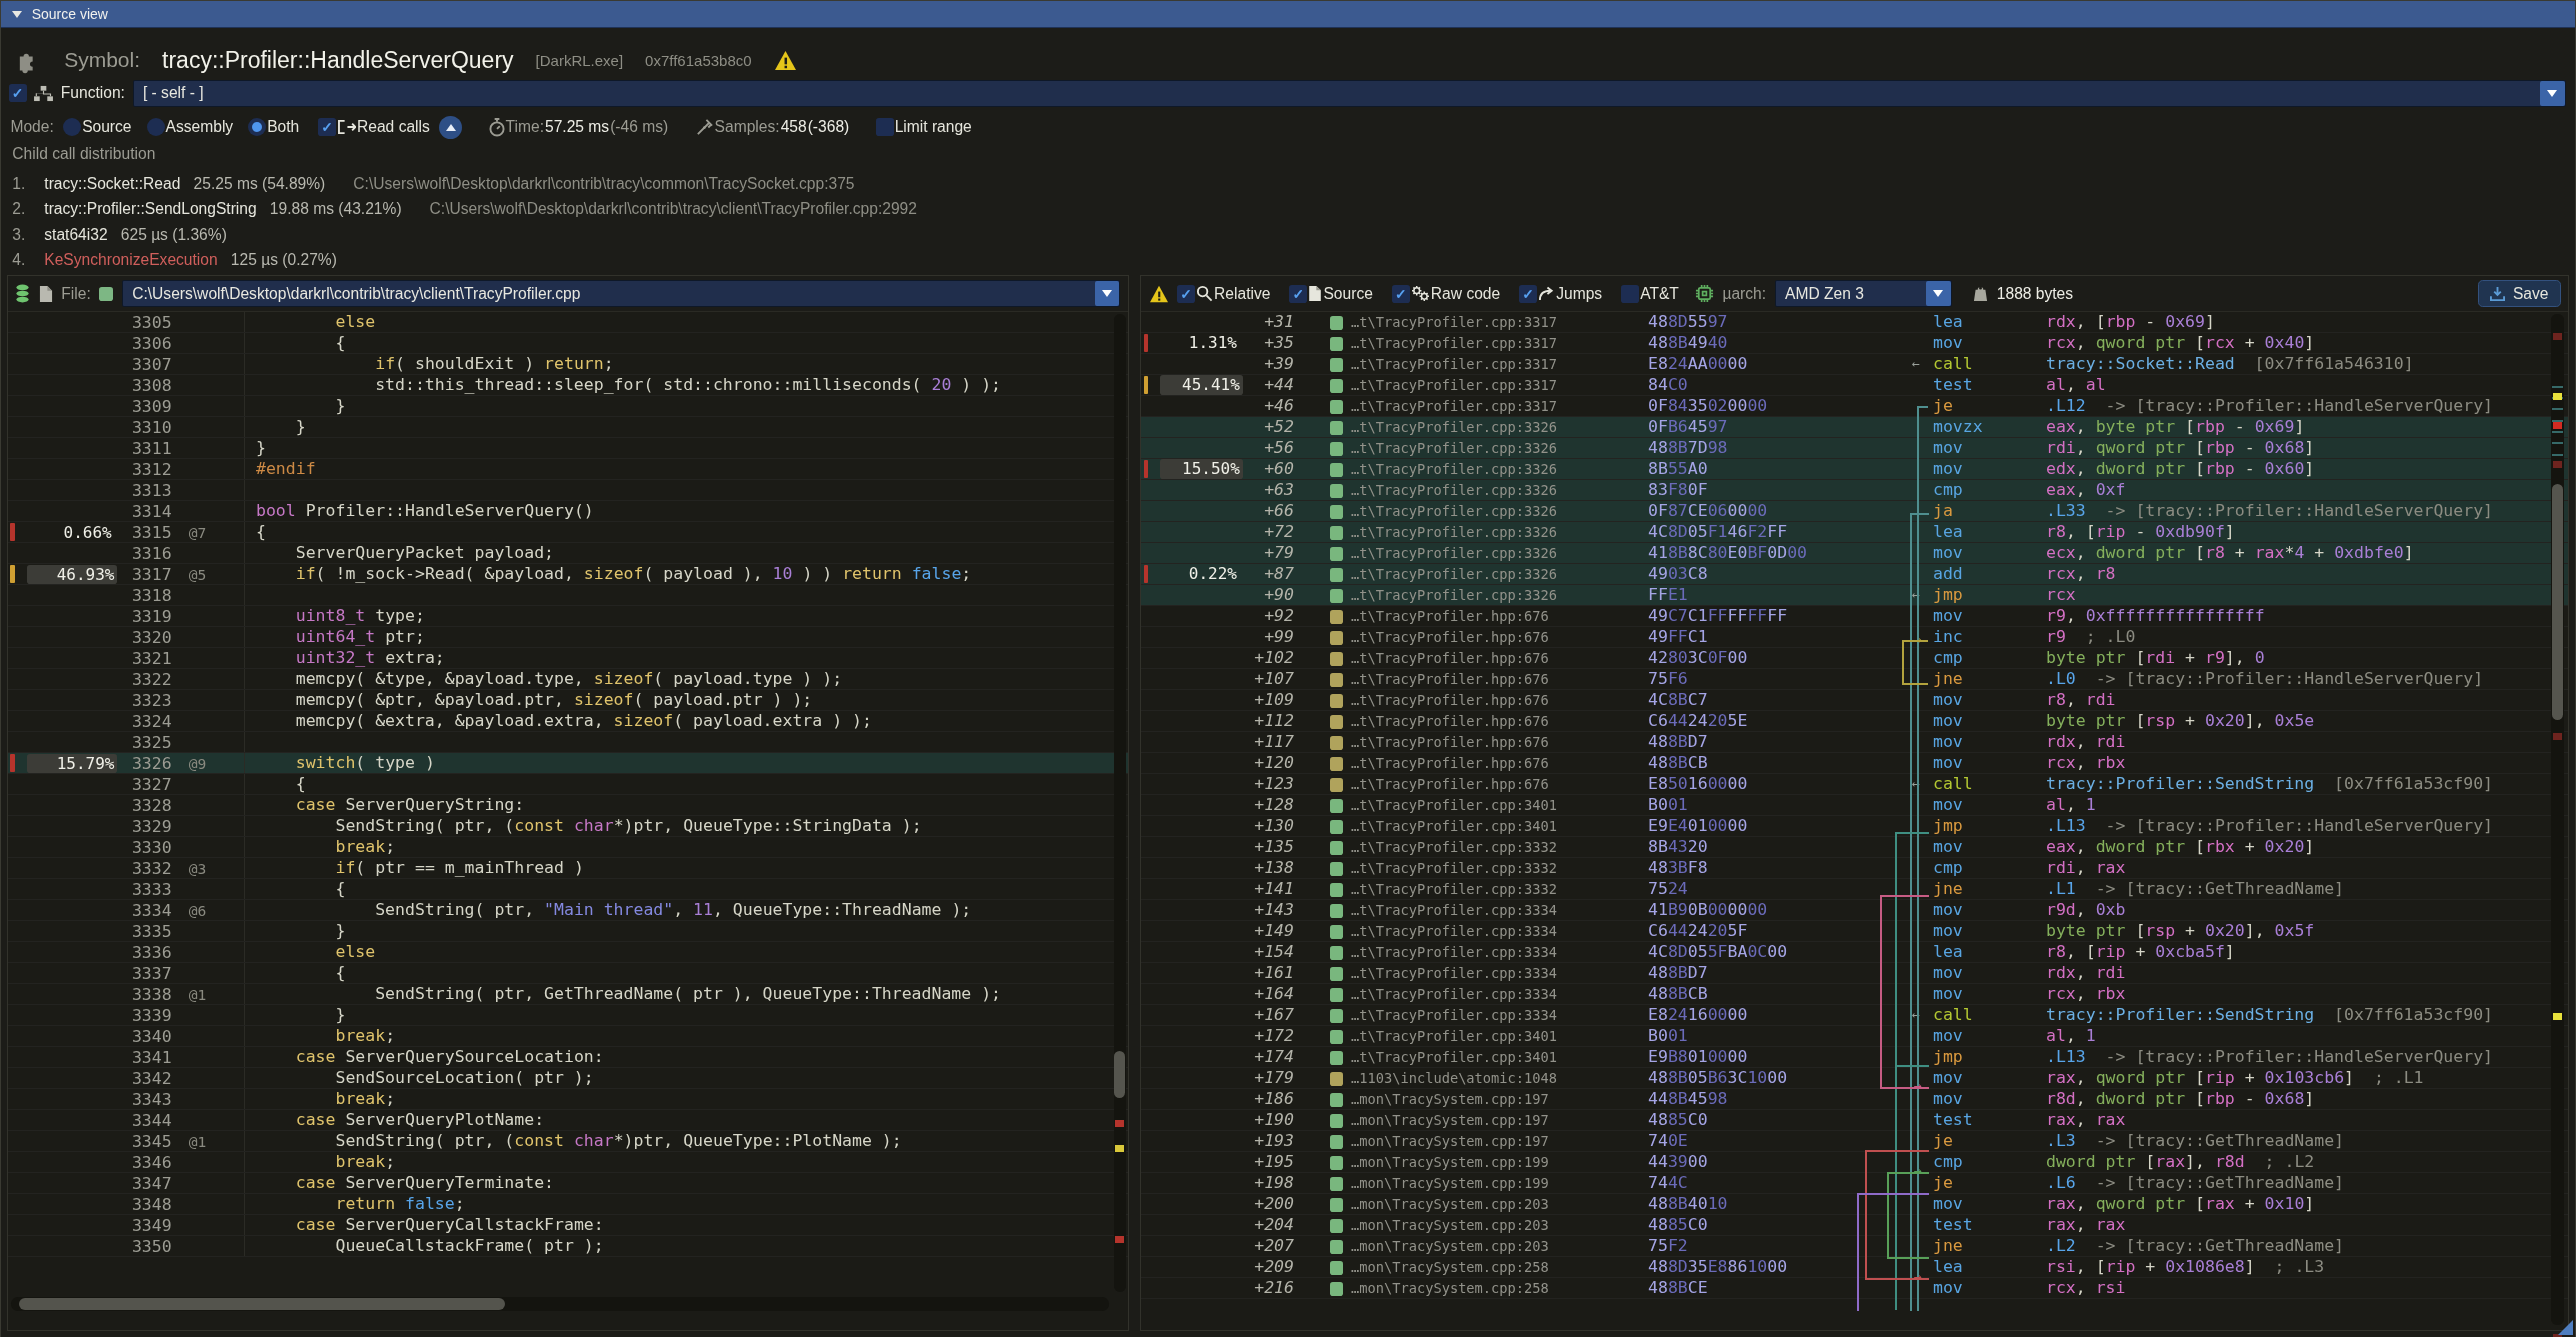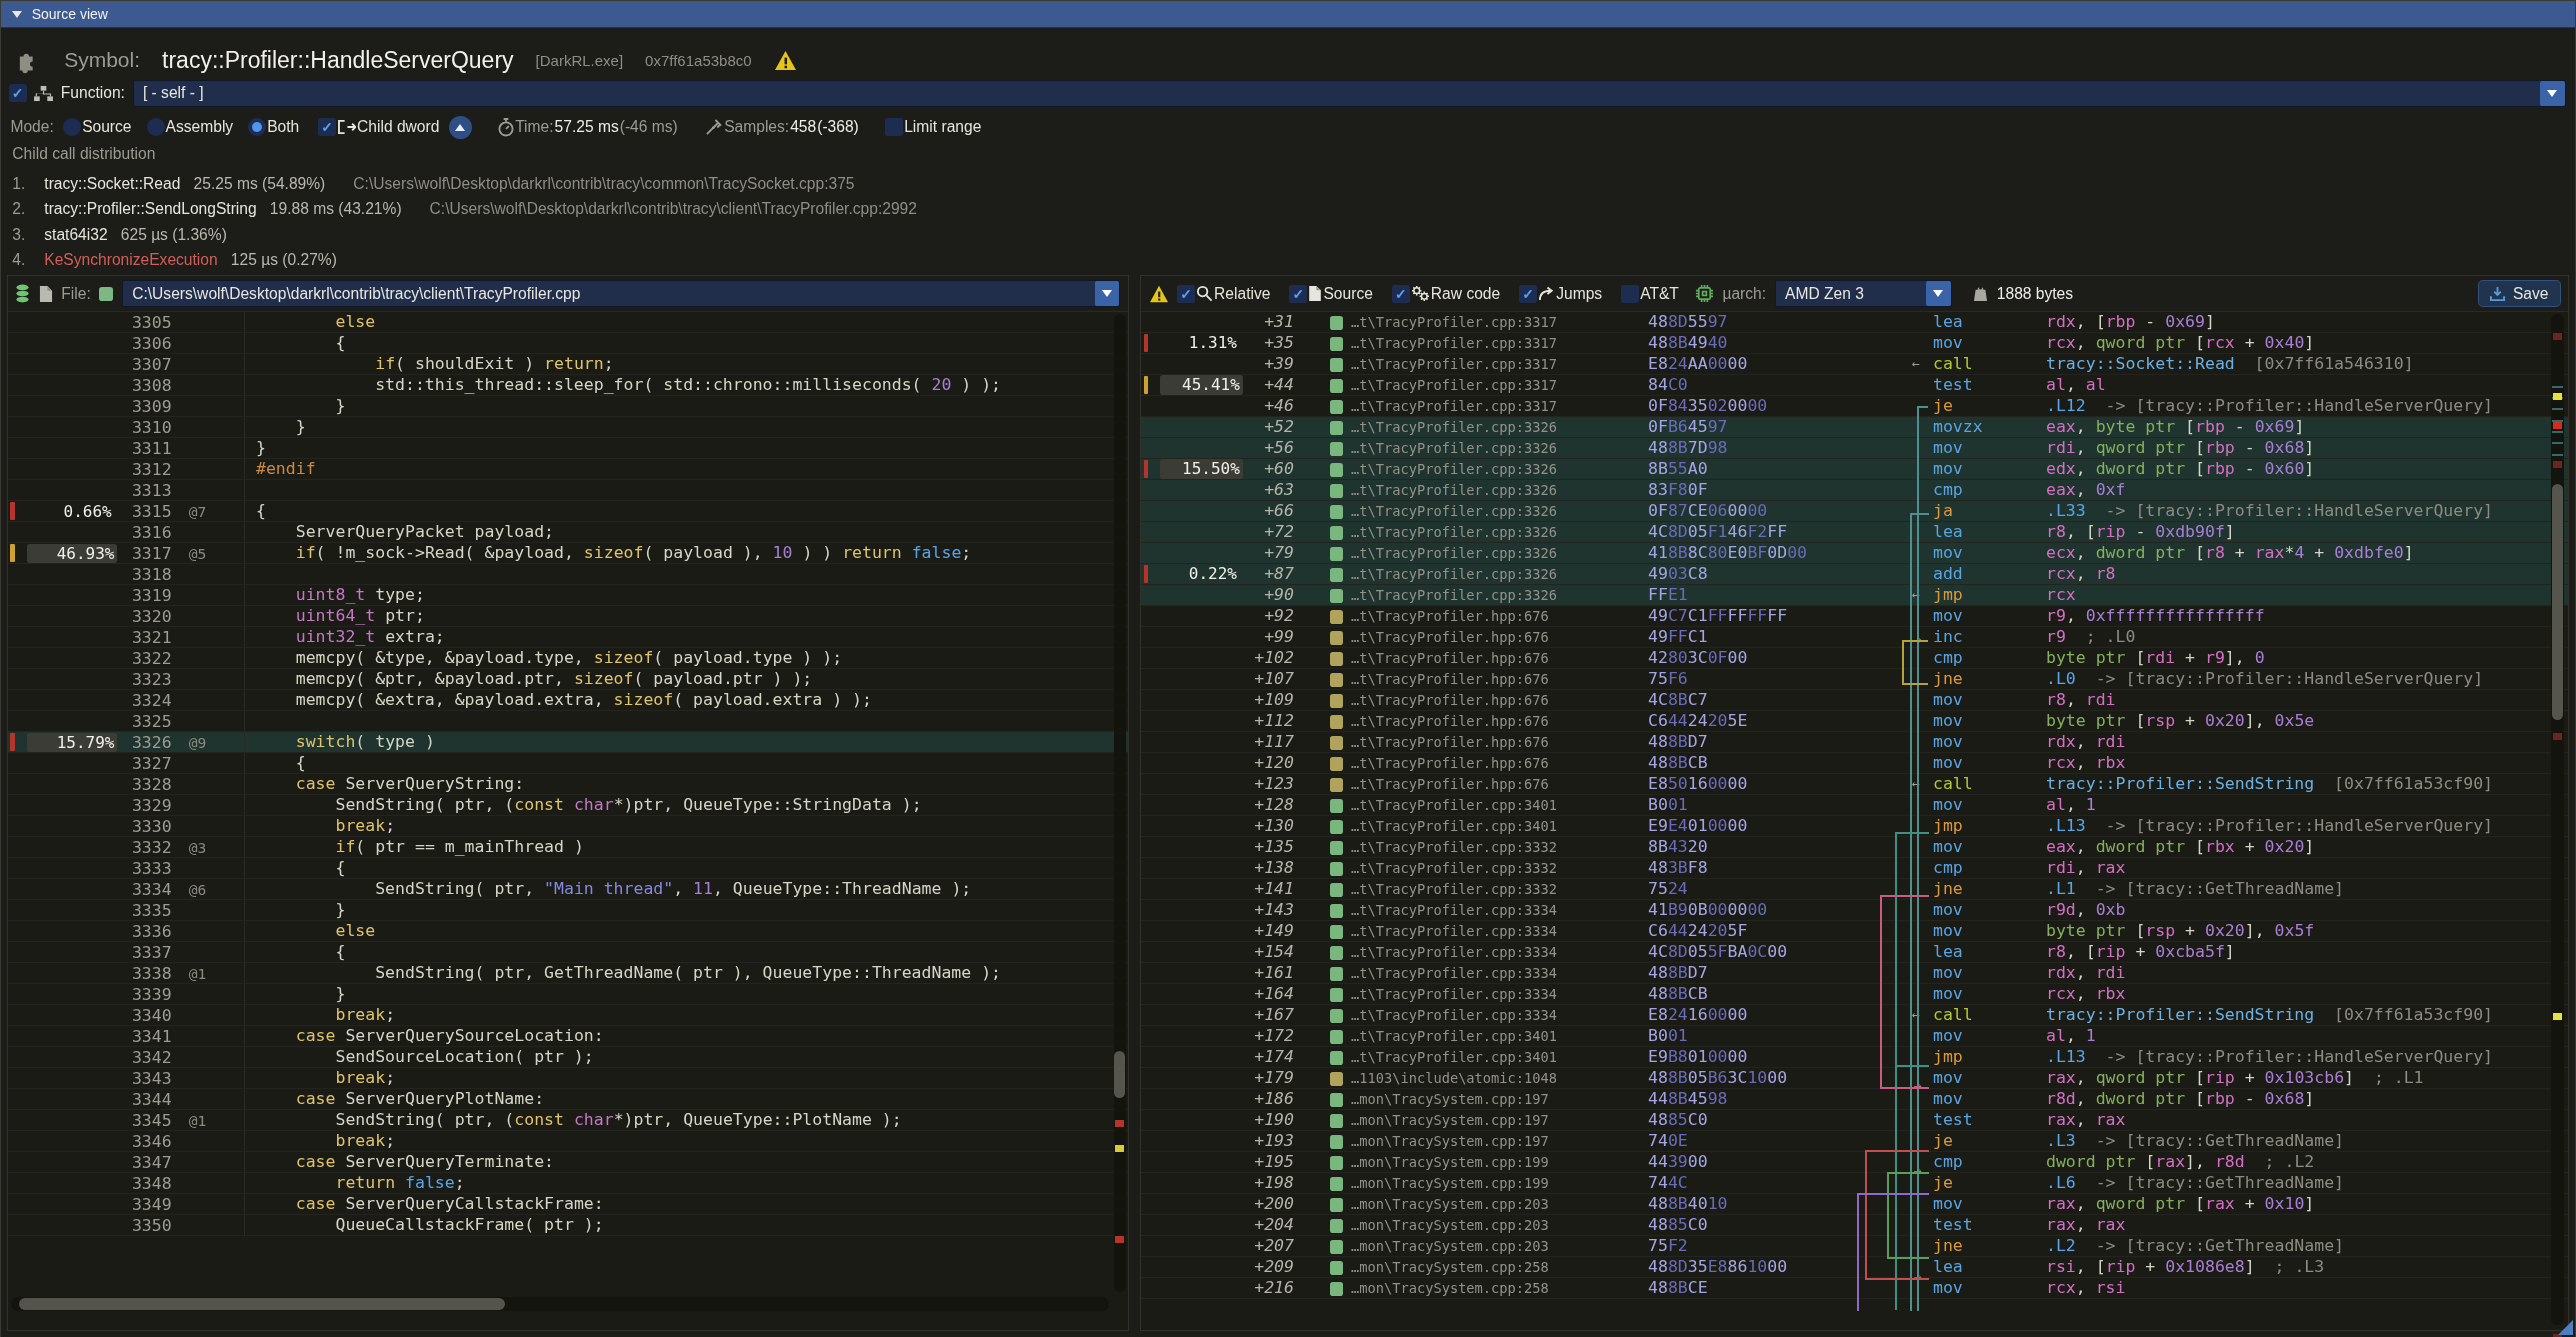--- a/index.html
+++ b/index.html
@@ -159,21 +159,21 @@
         </span>
       </span>
     <span class="ctl" style="margin-left:9.4px;">
       <span class="cb">✓</span>
       <svg width="19" height="16" viewBox="0 0 20 17">
           <g stroke="#e6e6dd" stroke-width="2" fill="none">
             <path d="M8 2H2v13h6"></path>
             <path d="M11 8.5h8M16 5l3.4 3.5L16 12"></path>
           </g>
         </svg>
-      <span>Child dword</span>
+      <span>Read calls</span>
     </span>
     <span class="upbtn">
         <span class="tri"></span>
       </span>
     <span class="ctl" style="margin-left:17px;">
       <svg width="16" height="19" viewBox="0 0 17 20">
           <g stroke="#9c9c93" stroke-width="2" fill="none">
             <circle cx="8.5" cy="11.5" r="7"></circle>
             <path d="M6 1h5M8.5 4V1M8.5 11.5l3-3"></path>
           </g>
@@ -277,20 +277,24 @@
             <div class="lnum">3311</div>
             <div class="scode"><span class="pln">}</span></div>
           </div>
           <div class="srow">
             <div class="lnum">3312</div>
             <div class="scode"><span class="pre">#endif</span></div>
           </div>
           <div class="srow">
             <div class="lnum">3313</div>
             <div class="scode"></div>
+          </div>
+          <div class="srow">
+            <div class="lnum">3314</div>
+            <div class="scode"><span class="typ">bool</span><span class="pln"> Profiler::HandleServerQuery()</span></div>
           </div>
           <div class="srow">
             <div class="pbar r"></div>
             <div class="pct">0.66%</div>
             <div class="lnum">3315</div>
             <div class="anno">@7</div>
             <div class="scode"><span class="pln">{</span></div>
           </div>
           <div class="srow">
             <div class="lnum">3316</div>

